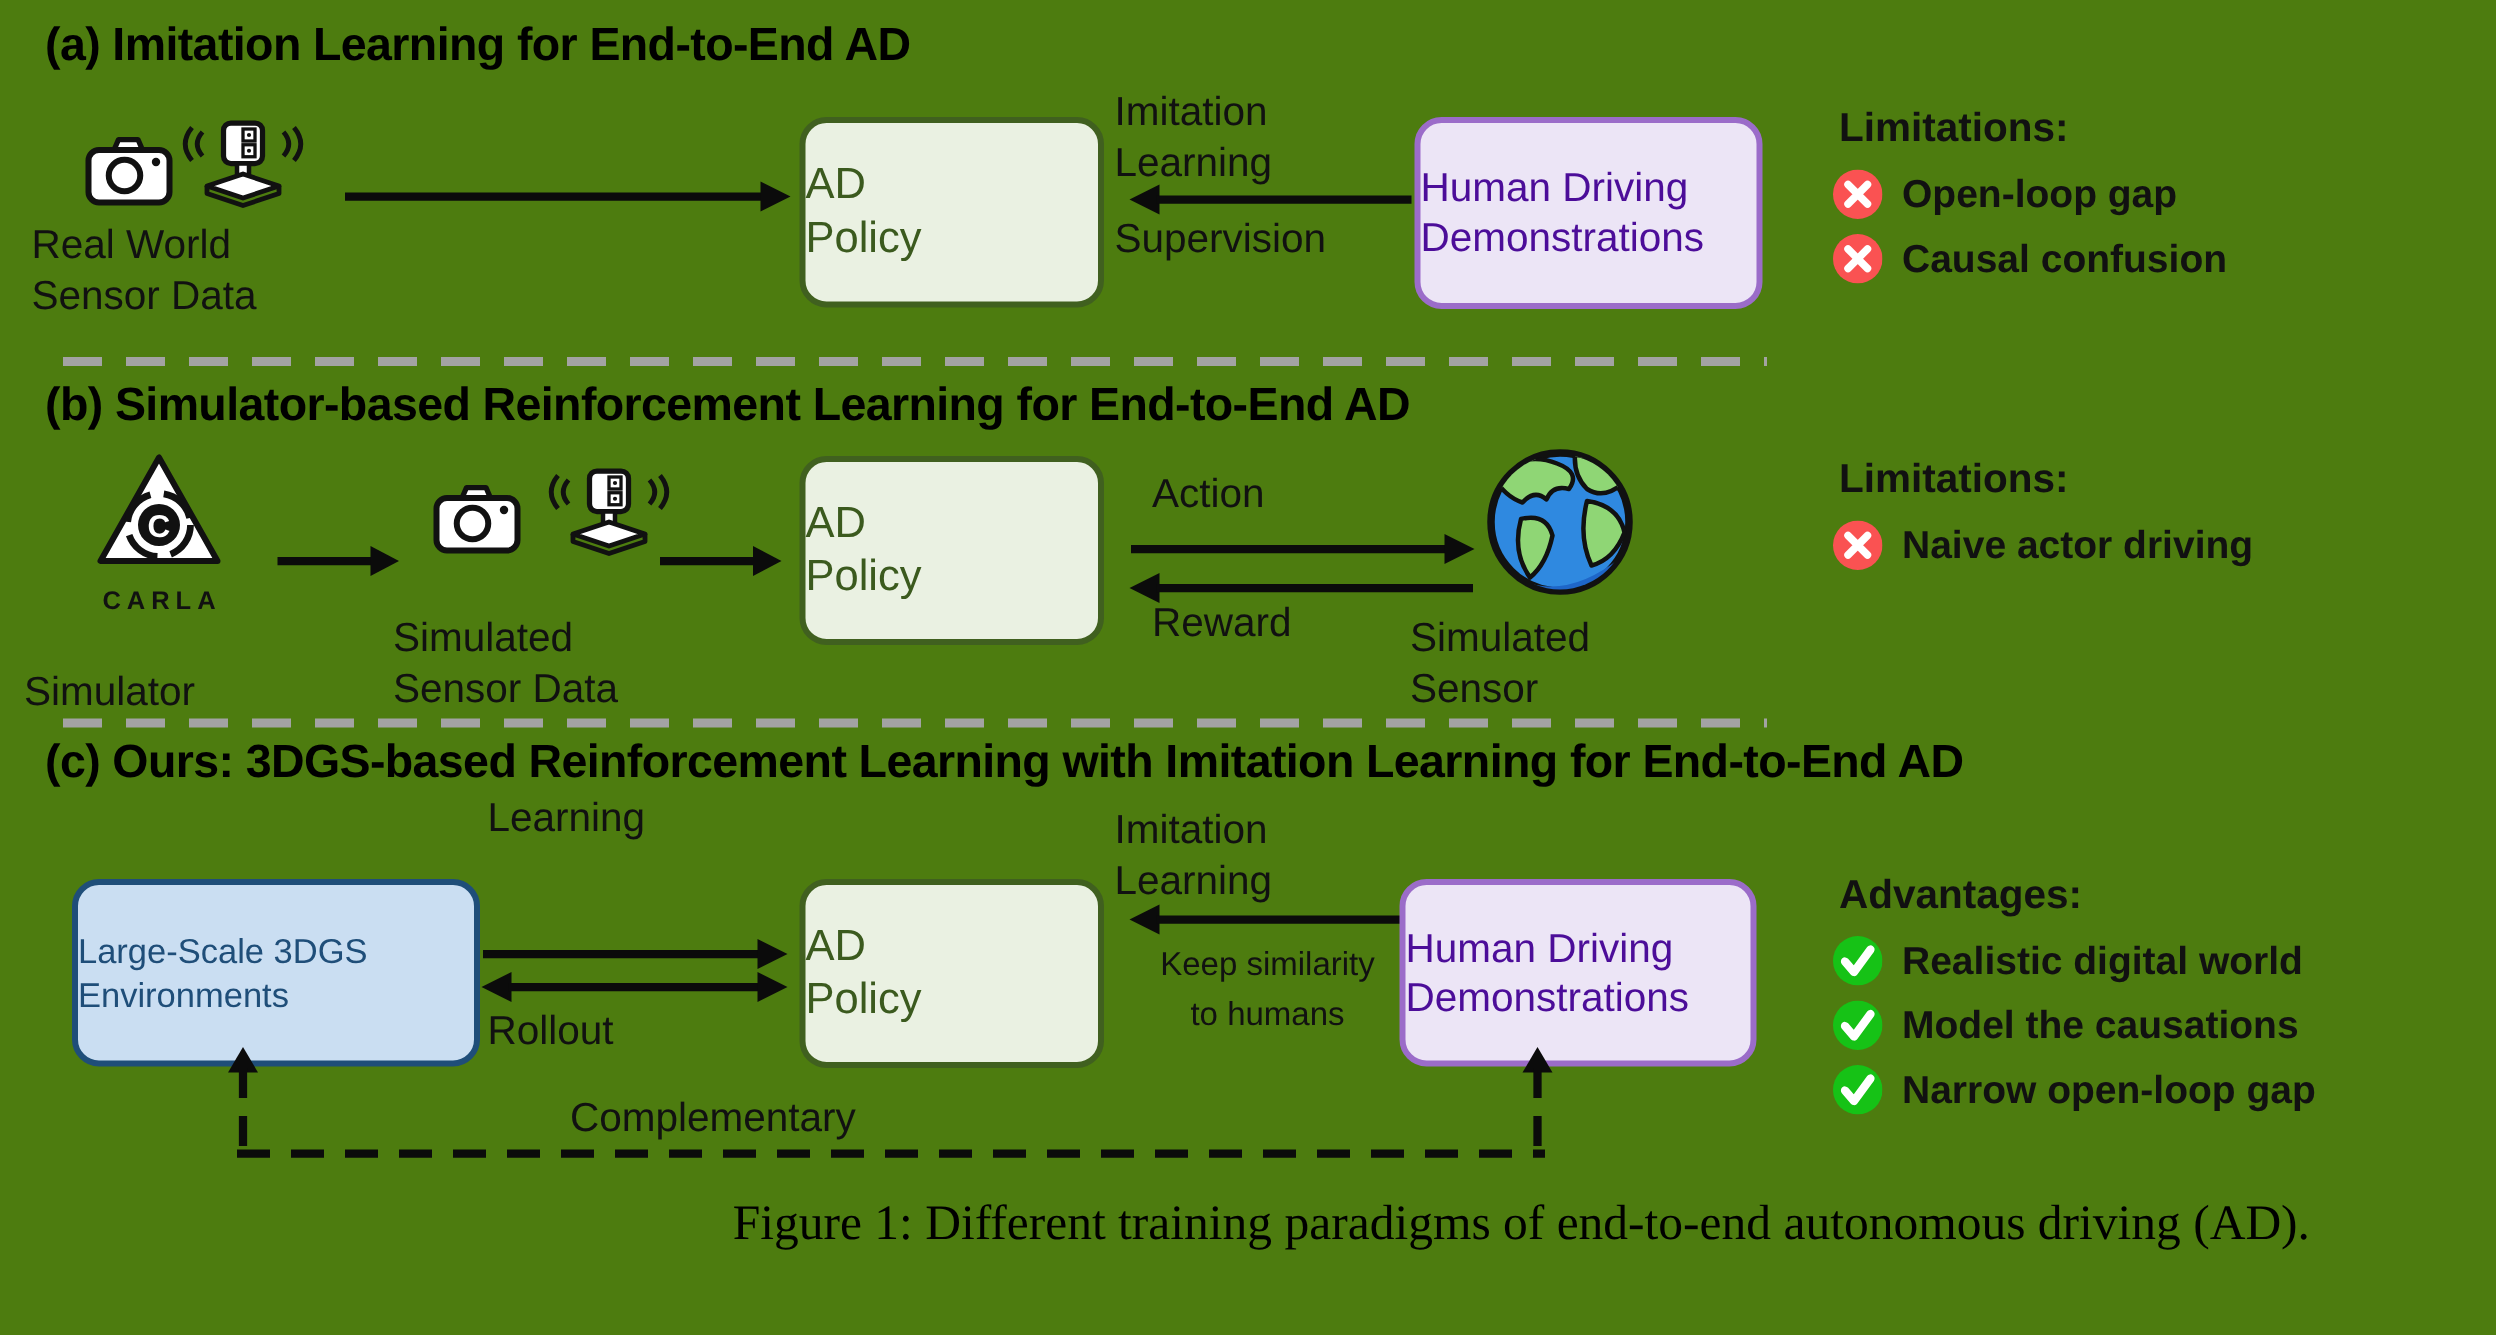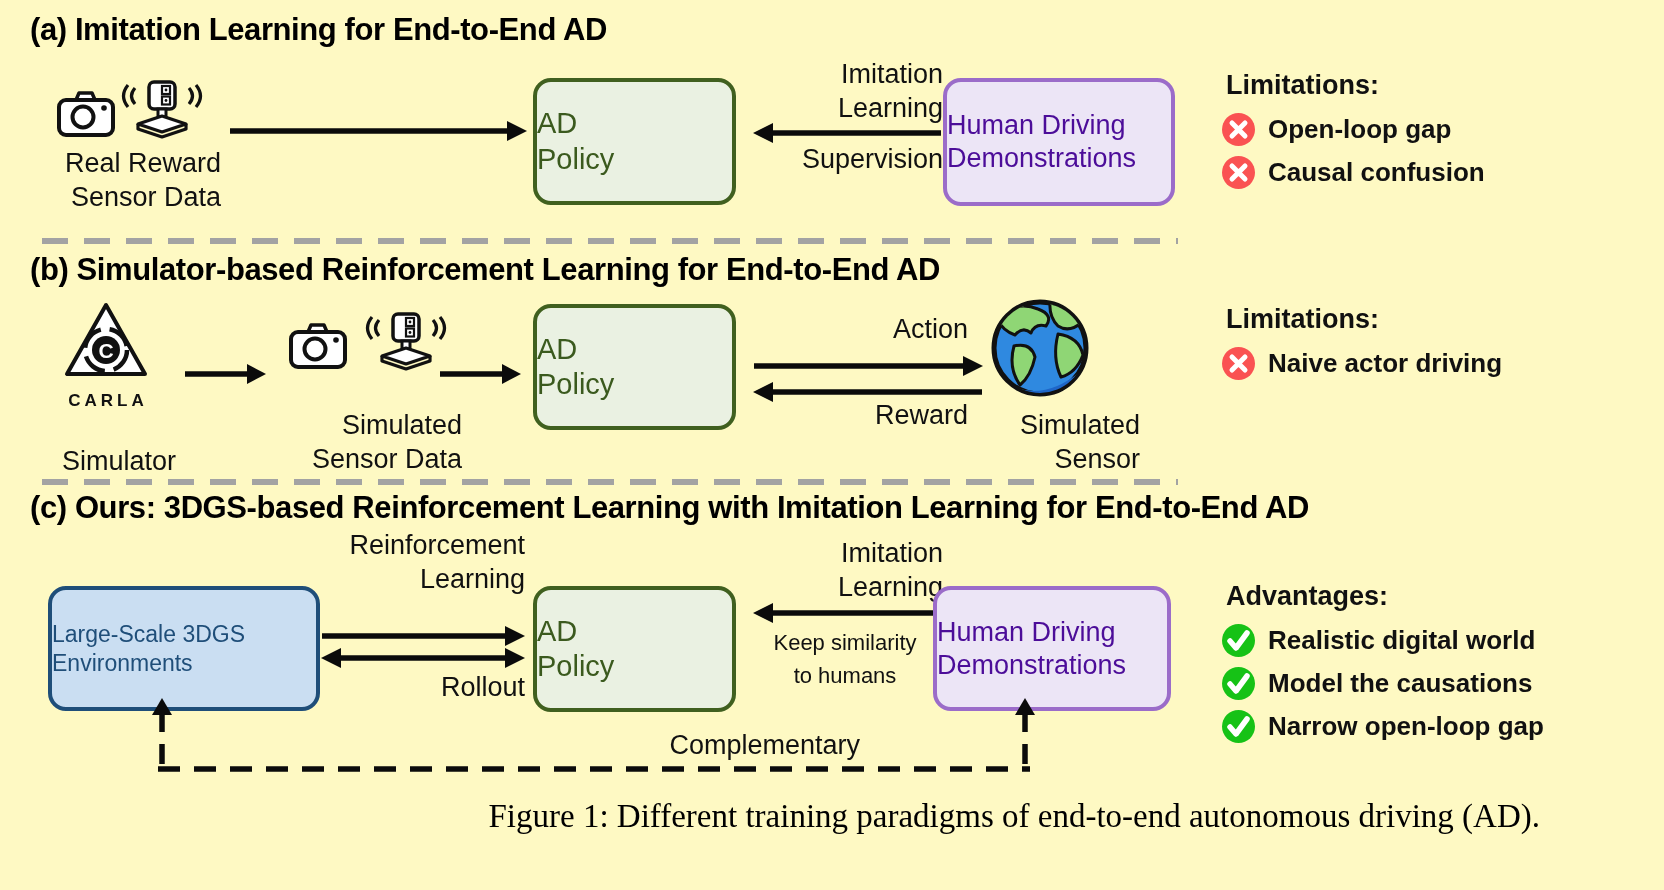--- a/index.html
+++ b/index.html
@@ -1,22 +1,22 @@
 <!DOCTYPE html>
 <html><head>
 <meta charset="utf-8">
 <style>
   html,body{margin:0;padding:0;background:#fff;}
   #canvas{
-    position:relative;width:1664px;height:890px;background:#fef9c3;overflow:hidden;
+    position:relative;width:1664px;height:890px;background:#4d7c0f;overflow:hidden;
     font-family:"Liberation Sans","DejaVu Sans",sans-serif;color:#111;
   }
   .abs{position:absolute;}
   .sec-title{font-size:31px;font-weight:700;letter-spacing:-0.4px;color:#000;white-space:nowrap;}
-  .lbl{font-size:27px;line-height:34px;text-align:right;color:#111;white-space:nowrap;}
+  .lbl{font-size:27px;line-height:34px;text-align:left;color:#111;white-space:nowrap;}
   .lbl2{font-size:22px;line-height:33px;text-align:center;color:#111;white-space:nowrap;}
   .node{
     position:absolute;border-radius:18px;border:4px solid;
     display:flex;flex-direction:column;align-items:flex-start;justify-content:center;
     text-align:center;font-size:29px;line-height:1.22;
   }
   .node-green{background:#eaf1e2;border-color:#40601f;color:#3b5a1e;}
   .node-purple{background:#ece5f6;border-color:#9b6cc9;color:#4c0d99;}
   .node-blue{background:#cadef2;border-color:#1f4e79;color:#1f4e79;font-size:23px;}
   .notes{position:absolute;display:flex;flex-direction:column;gap:10px;}
@@ -51,21 +51,21 @@
     <rect x="31" y="2" width="26" height="27" rx="5" fill="#fff" stroke="#111" stroke-width="3.5"></rect>
     <rect x="44" y="6" width="8" height="8" fill="#fff" stroke="#111" stroke-width="2.2"></rect>
     <circle cx="48" cy="10" r="1.4" fill="#111"></circle>
     <rect x="44" y="16.5" width="8" height="8" fill="#fff" stroke="#111" stroke-width="2.2"></rect>
     <circle cx="48" cy="20.5" r="1.4" fill="#111"></circle>
     <rect x="40" y="29" width="8" height="8" fill="#fff" stroke="#111" stroke-width="3"></rect>
     <path d="M20 44 L44 36 L68 44 L44 52 Z" fill="#fff" stroke="#111" stroke-width="3.2" stroke-linejoin="round"></path>
     <path d="M20 44 v5 l24 8 l24 -8 v-5" fill="none" stroke="#111" stroke-width="3.2" stroke-linejoin="round"></path>
   </svg>
   <div class="abs lbl" style="left:21px;top:146px;width:200px;">
-    <span style="display:block">Real Reward</span>
+    <span style="display:block">Real World</span>
     <span style="display:block">Sensor Data</span>
   </div>
 
   <svg class="abs" style="left:228px;top:118px;" width="300" height="26">
     <line x1="2" y1="13" x2="281" y2="13" stroke="#0b0b0b" stroke-width="5.5"></line>
     <polygon points="279,3 299,13 279,23" fill="#0b0b0b"></polygon>
   </svg>
 
   <div class="node node-green" style="left:533px;top:78px;width:195px;height:119px;">
     <span>AD</span>
@@ -209,21 +209,20 @@
   </svg>
 
   <div class="abs sec-title" style="left:30px;top:490px;">(c) Ours: 3DGS-based Reinforcement Learning with Imitation Learning for End-to-End AD</div>
 
   <div class="node node-blue" style="left:48px;top:586px;width:264px;height:117px;">
     <span>Large-Scale 3DGS</span>
     <span>Environments</span>
   </div>
 
   <div class="abs lbl" style="left:325px;top:528px;width:200px;">
-    <span style="display:block">Reinforcement</span>
     <span style="display:block">Learning</span>
   </div>
   <svg class="abs" style="left:320px;top:623px;" width="206" height="26">
     <line x1="2" y1="13" x2="187" y2="13" stroke="#0b0b0b" stroke-width="5.5"></line>
     <polygon points="185,3 205,13 185,23" fill="#0b0b0b"></polygon>
   </svg>
   <svg class="abs" style="left:320px;top:645px;" width="206" height="26">
     <polygon points="21,3 1,13 21,23" fill="#0b0b0b"></polygon>
     <line x1="19" y1="13" x2="187" y2="13" stroke="#0b0b0b" stroke-width="5.5"></line>
     <polygon points="185,3 205,13 185,23" fill="#0b0b0b"></polygon>

